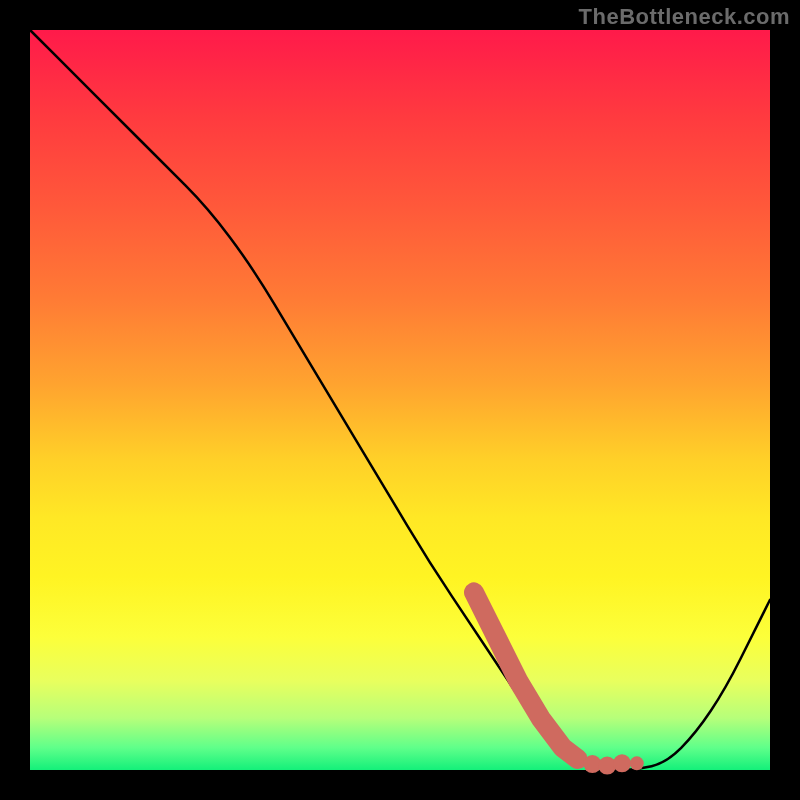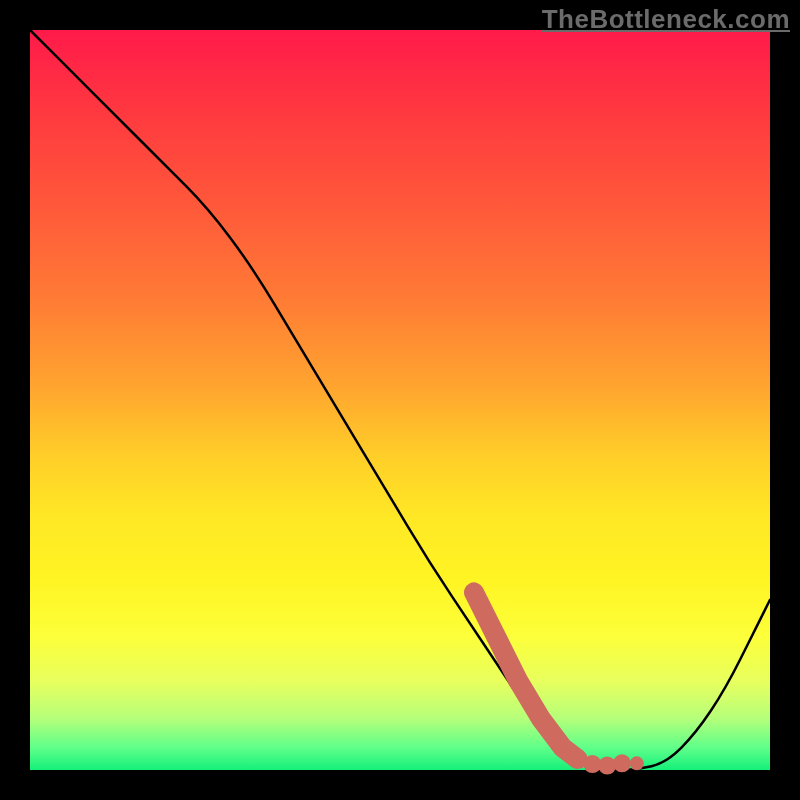--- a/index.html
+++ b/index.html
@@ -17,25 +17,24 @@
     top: 0;
     width: 800px;
     height: 800px;
     background: #000;
   }
   .watermark {
     position: absolute;
     top: 4px;
     right: 10px;
     color: #6b6b6b;
-    font-size: 26px;
+    font-size: 22px;
     font-weight: 600;
     letter-spacing: 0.5px;
     z-index: 5;
-    text-decoration: underline;
   }
   .plot {
     position: absolute;
     left: 30px;
     top: 30px;
     width: 740px;
     height: 740px;
     background: linear-gradient(
       to bottom,
       #ff1a4a 0%,

